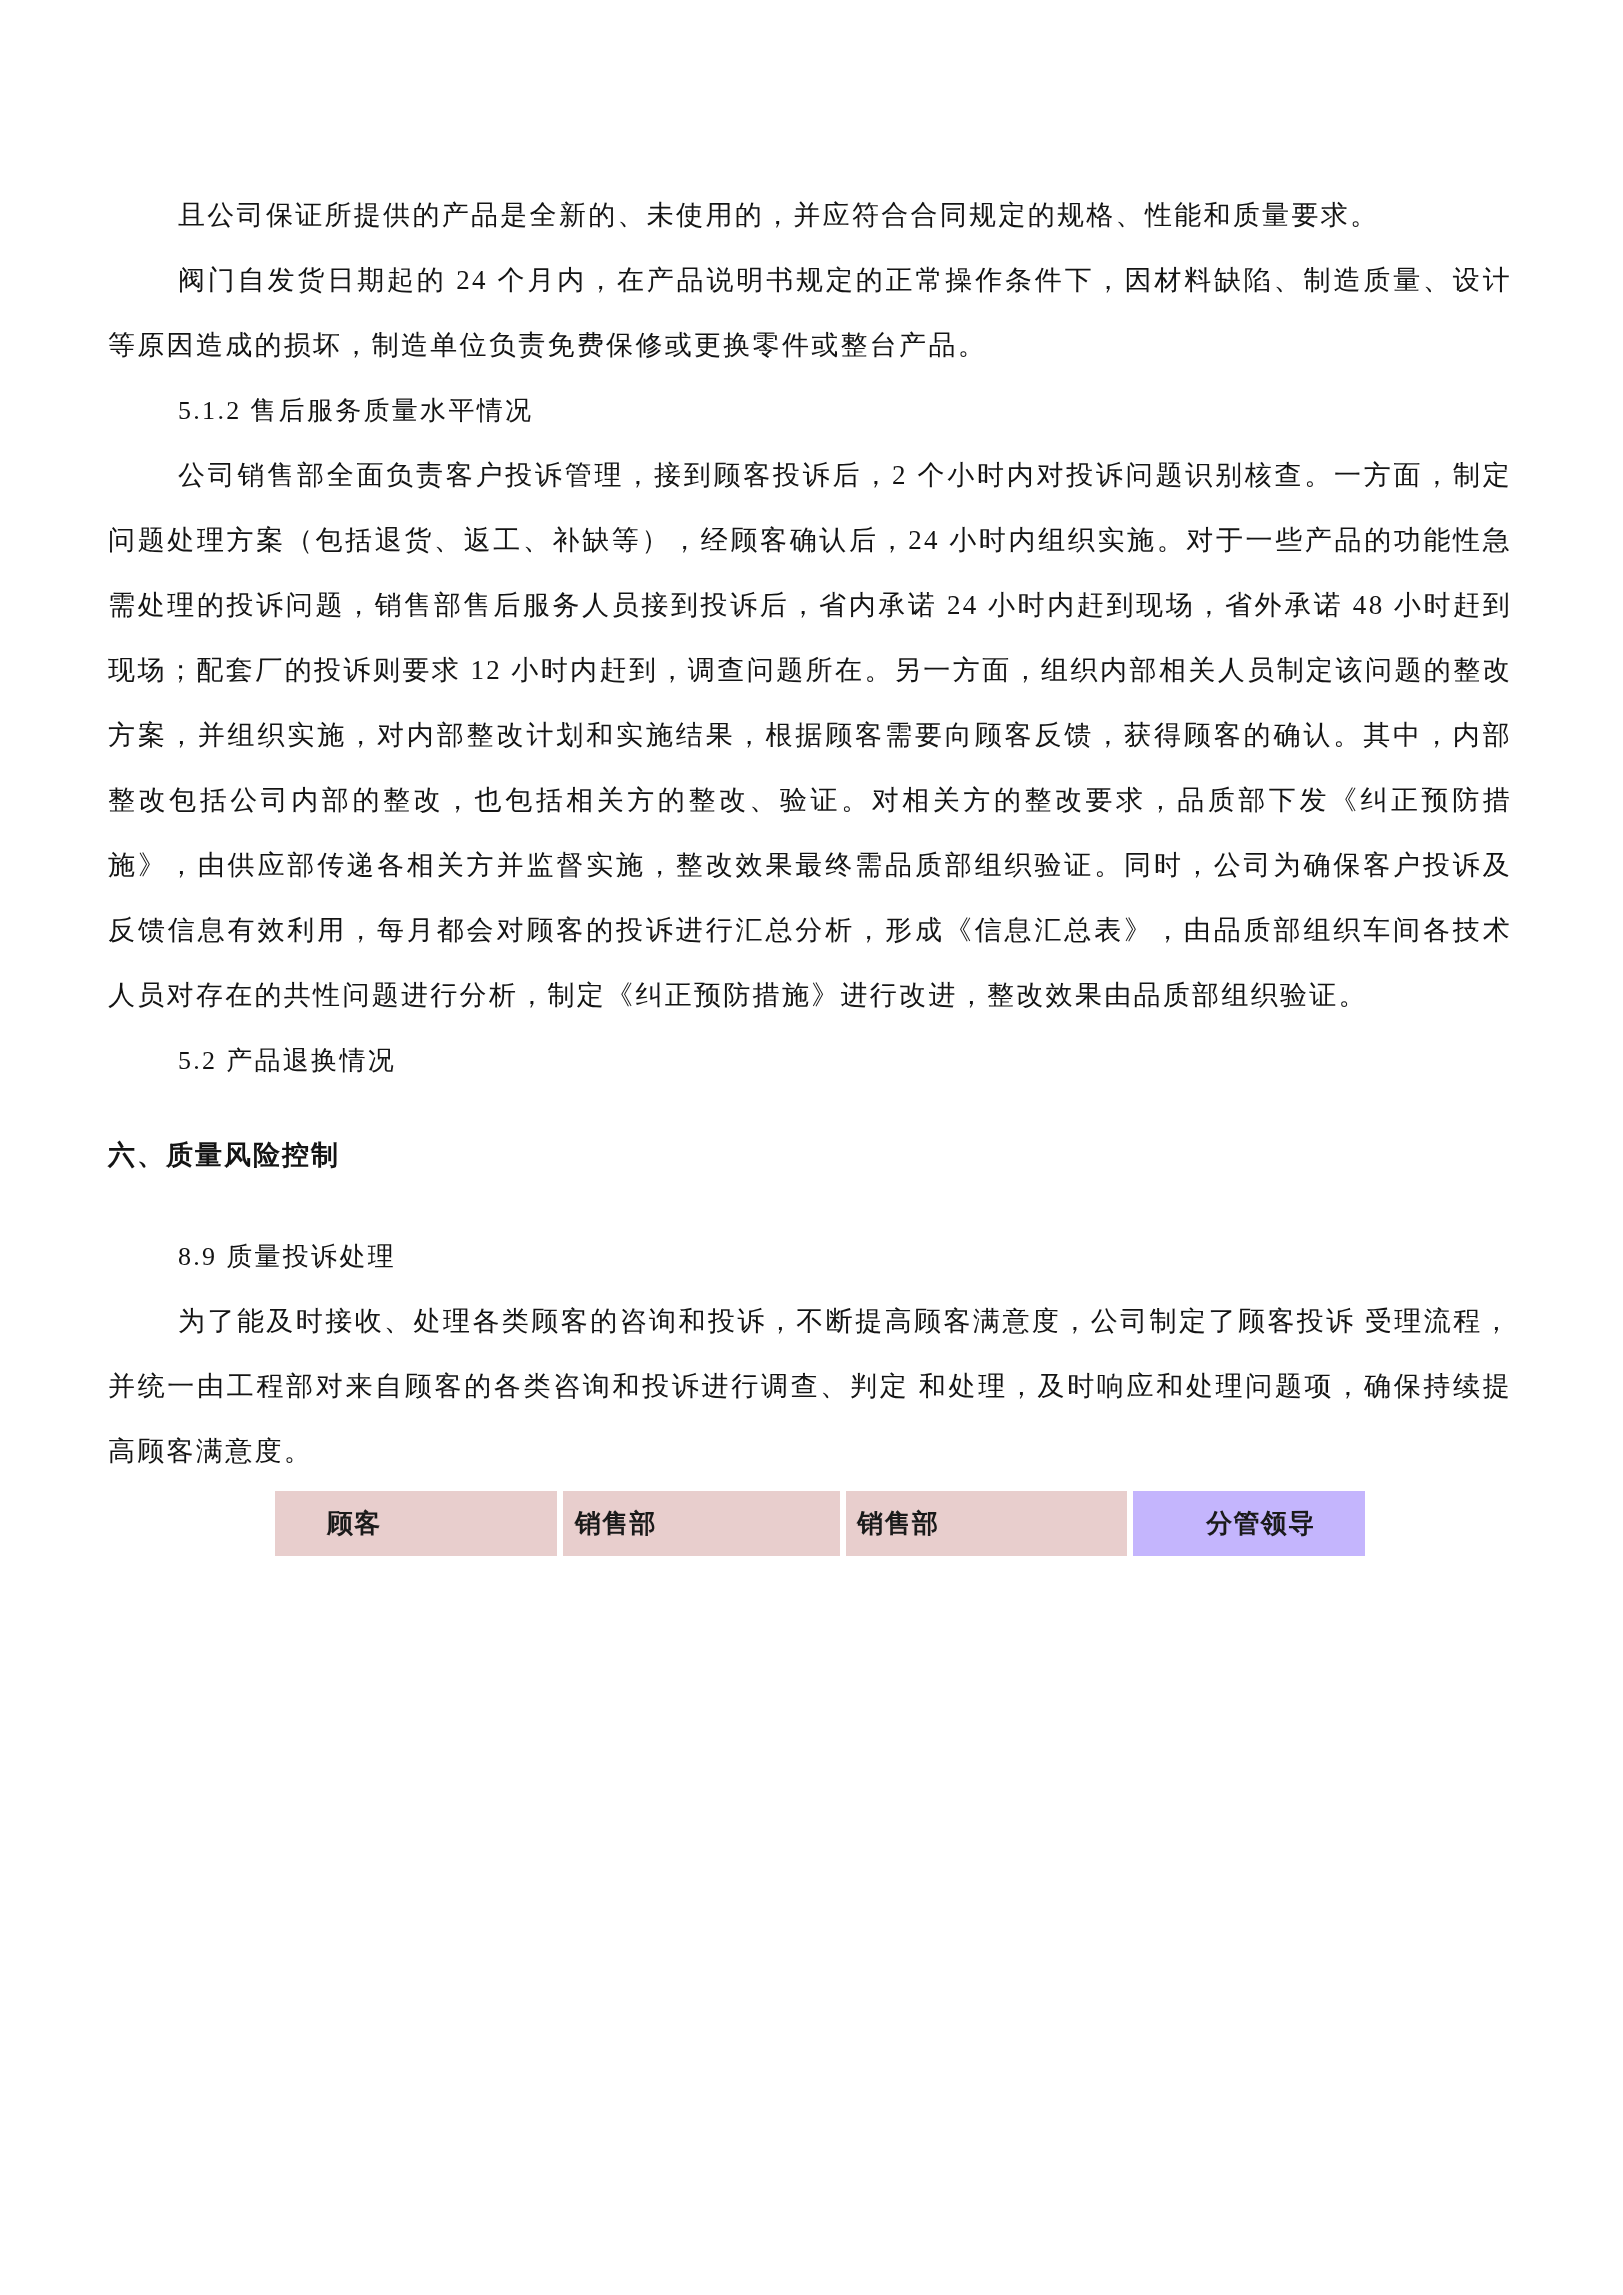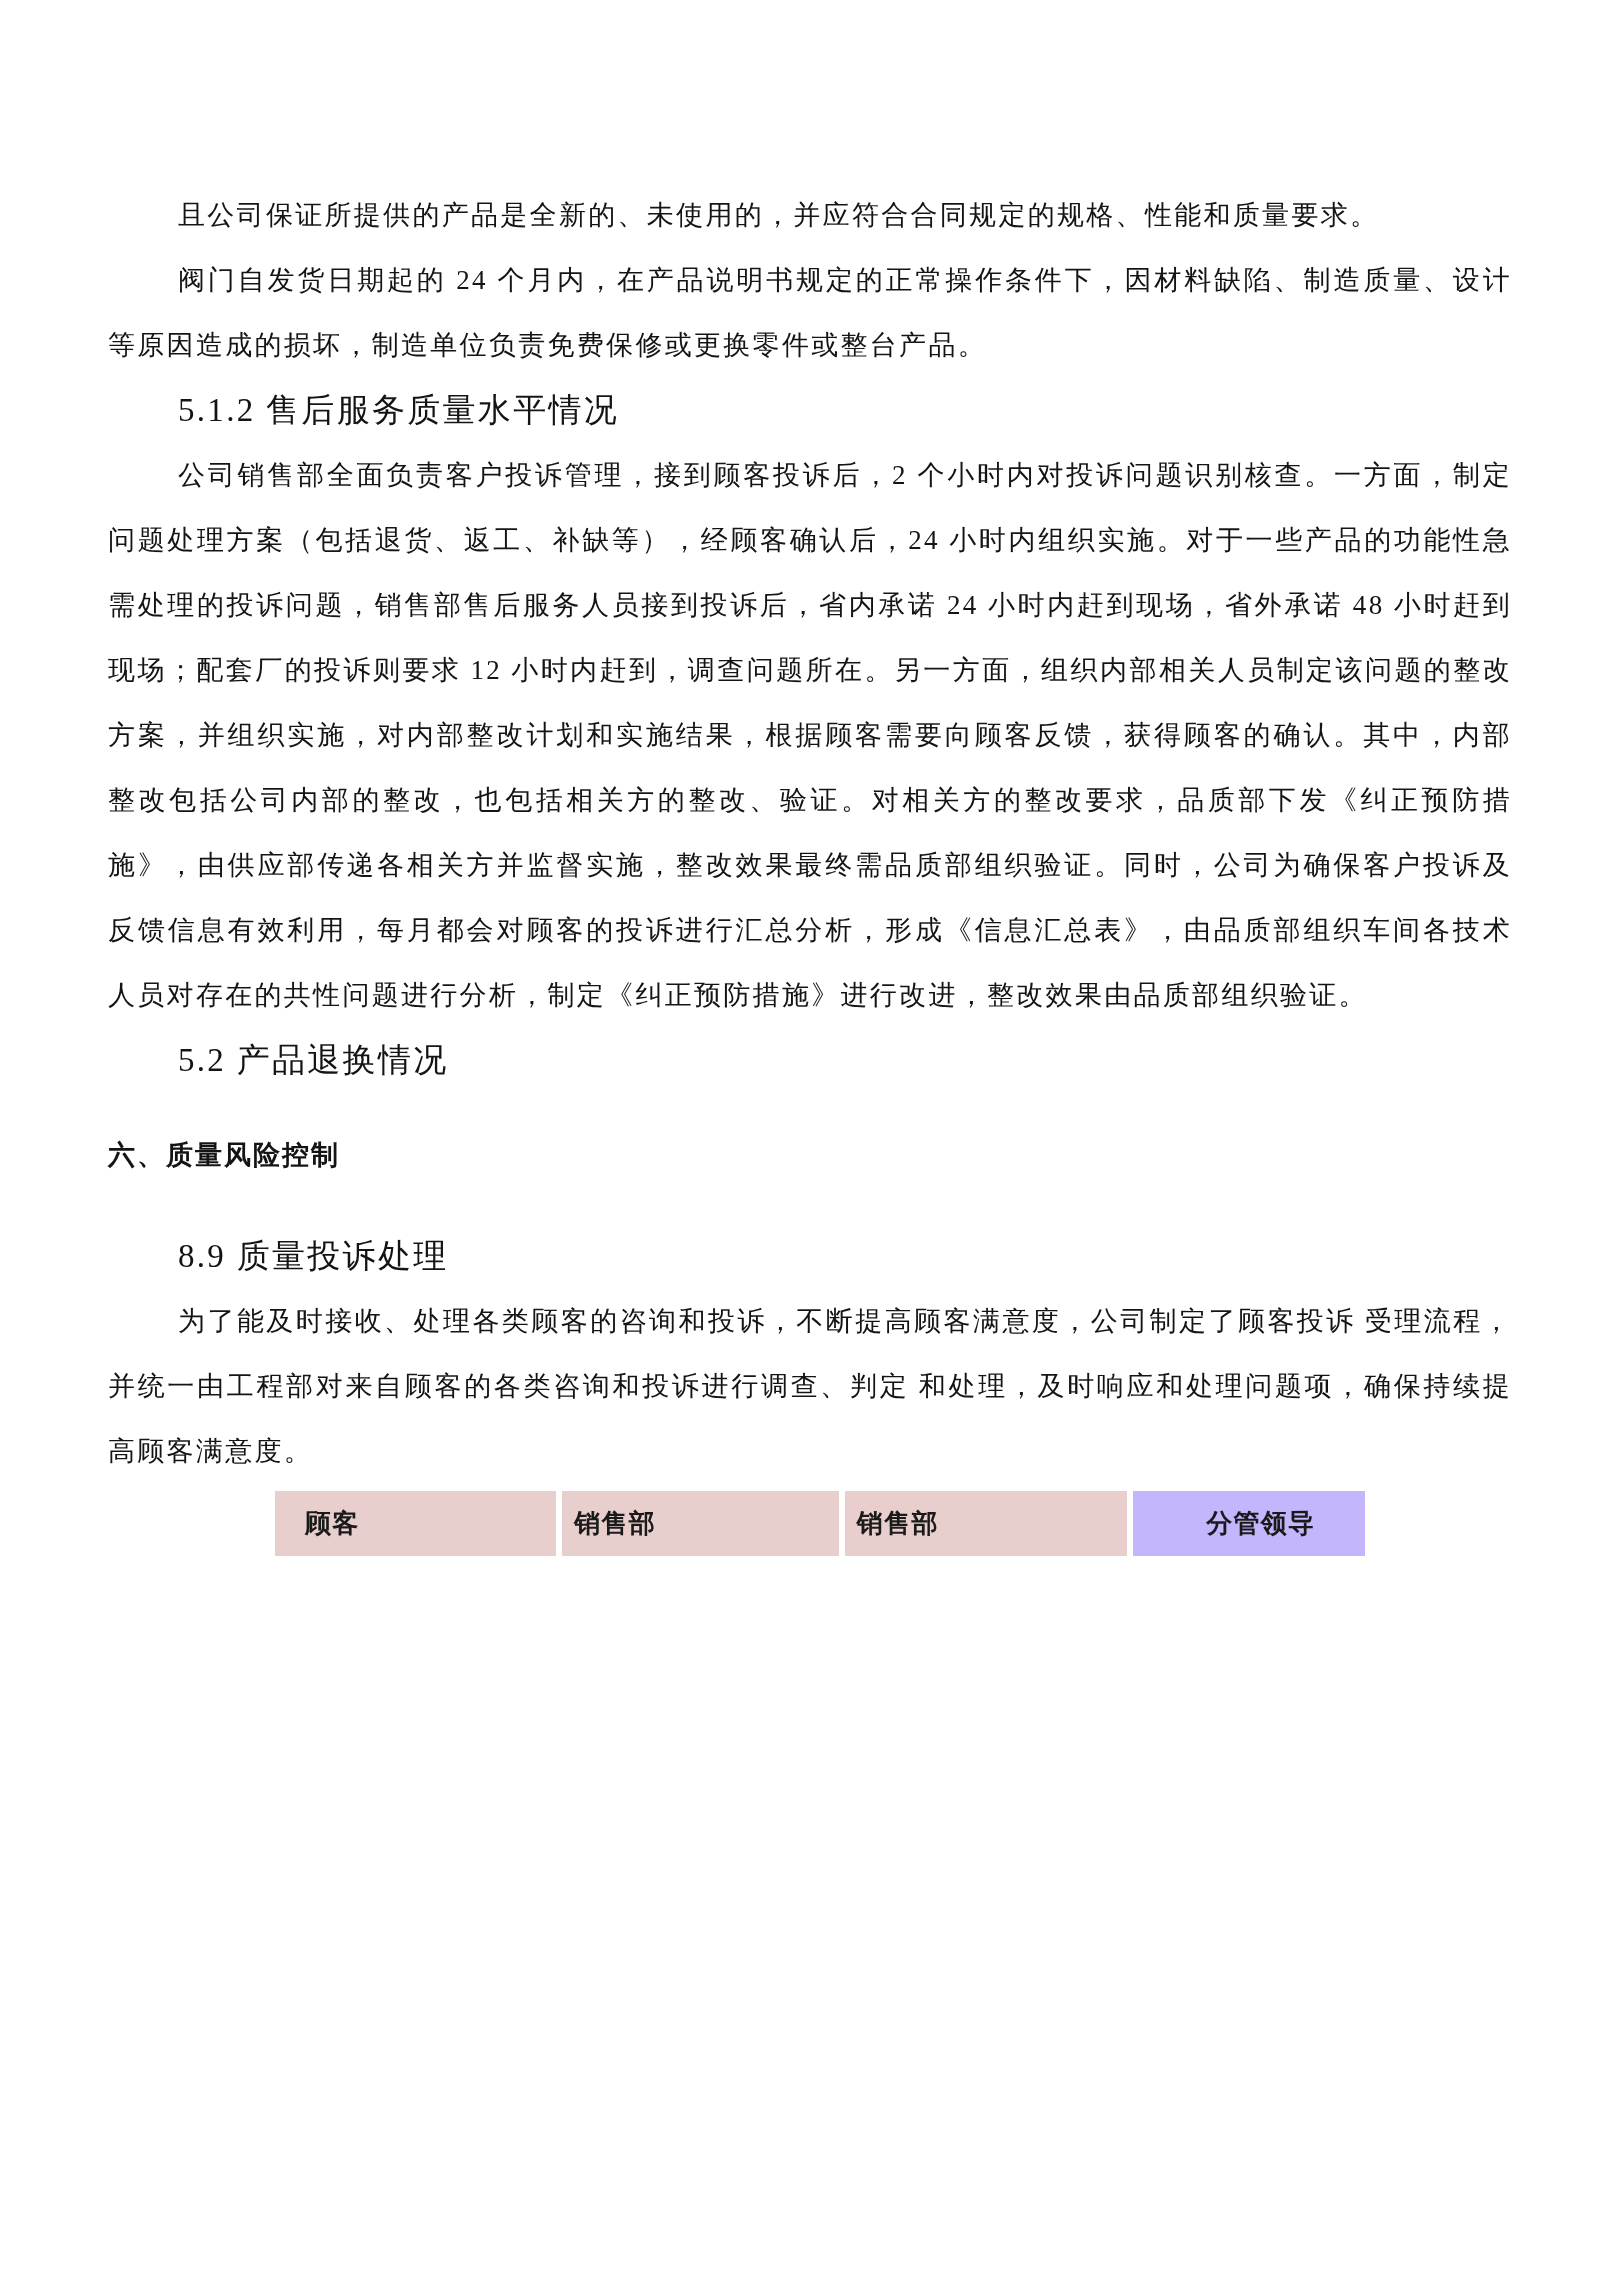--- a/index.html
+++ b/index.html
@@ -21,21 +21,21 @@
     margin: 0;
     font-size: 27px;
     line-height: 65px;
     letter-spacing: 2.3px;
     text-align: justify;
     text-indent: 70px;
     word-break: break-all;
   }
   .section-line {
     margin: 0;
-    font-size: 33px;
+    font-size: 26px;
     line-height: 65px;
     letter-spacing: 2.3px;
     text-indent: 70px;
     white-space: nowrap;
   }
   .chapter {
     margin: 33px 0 39px 0;
     font-size: 27px;
     line-height: 59px;
     font-weight: bold;
@@ -53,21 +53,21 @@
     height: 65px;
     display: flex;
     align-items: center;
     font-family: "Liberation Sans", "DejaVu Sans", sans-serif;
     font-weight: bold;
     font-size: 26px;
     letter-spacing: 1.3px;
     color: #1a1a1a;
     background: #E8CECD; 
   }
-  .flow-th.c0 { width: 293px; padding-left: 30px; }
+  .flow-th.c0 { width: 293px; padding-left: 52px; }
   .flow-th.c1 { width: 289px; padding-left: 11.8px; }
   .flow-th.c2 { width: 294px; padding-left: 11.8px; }
   .flow-th.c3 { width: 242px; justify-content: center; }
 </style>
 </head>
 <body>
 
 <div class="page">
 
   <p class="par">且公司保证所提供的产品是全新的、未使用的，并应符合合同规定的规格、性能和质量要求。</p>

